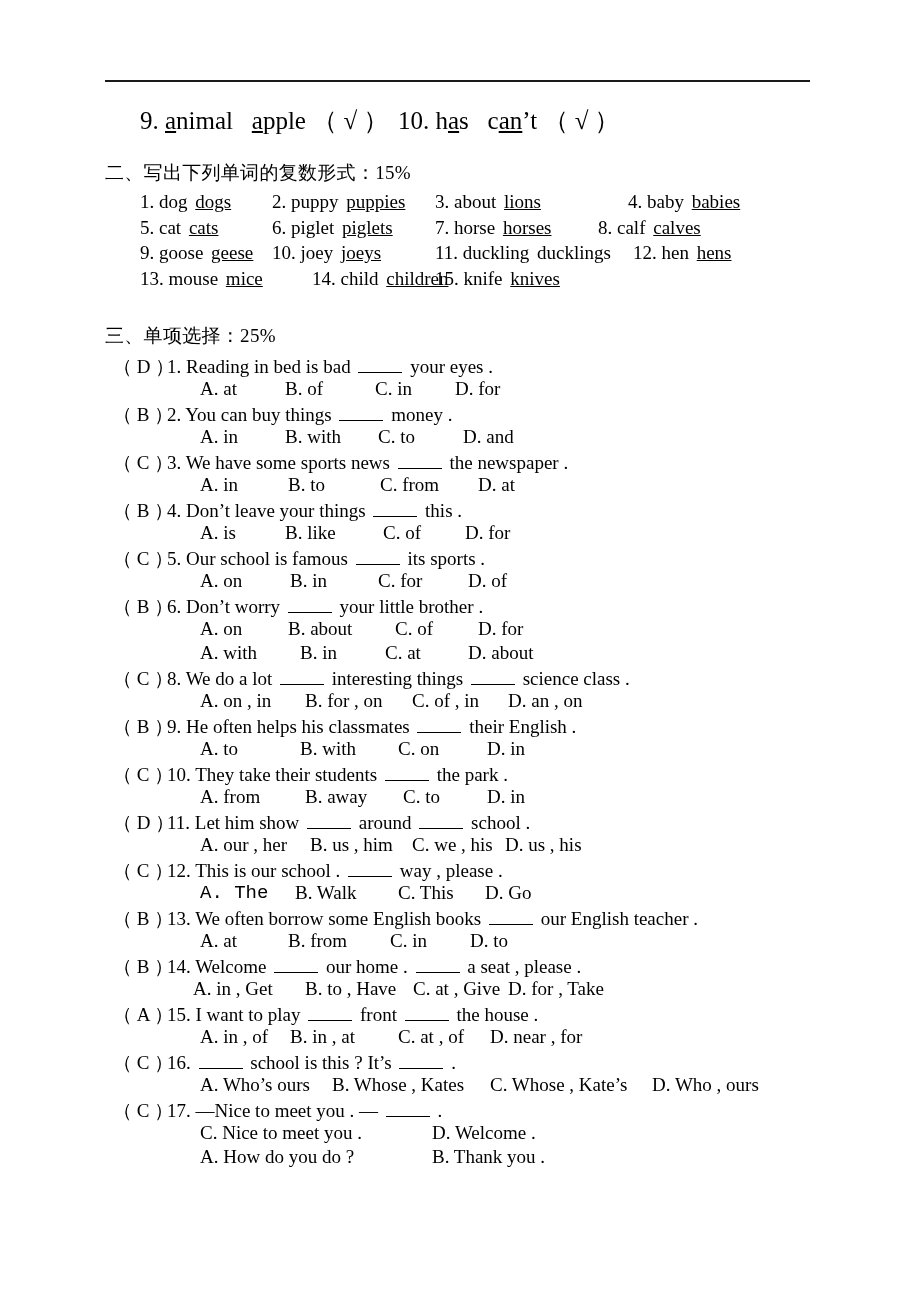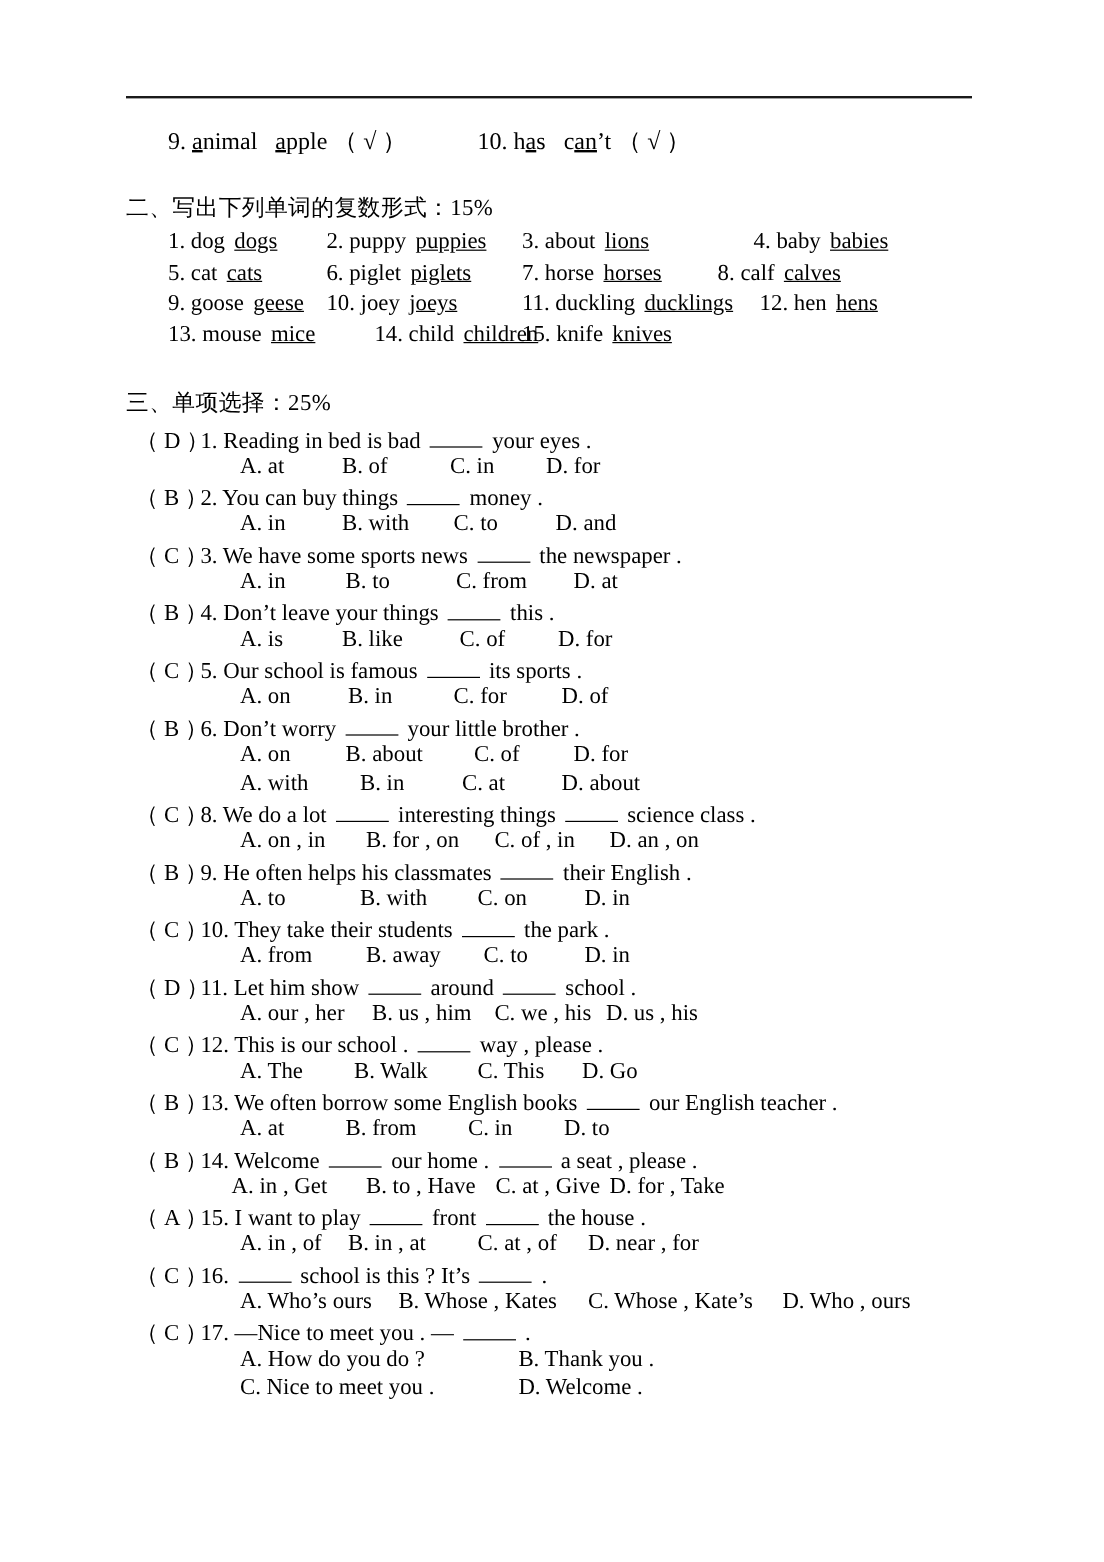--- a/index.html
+++ b/index.html
@@ -36,21 +36,21 @@
     position: absolute;
     left: 0;
     top: 104px;
     width: 920px;
   }
 
   
   .carry-line {
     position: relative;
     height: 30px;
-    font-size: 20px;
+    font-size: 25px;
     padding-left: 140px;
     white-space: nowrap;
   }
   .carry-line .item2 {
     position: absolute;
     left: 398px;
     top: 0;
   }
   .u { text-decoration: underline; }
 
@@ -73,21 +73,20 @@
   }
   .plural-row .cell {
     position: absolute;
     top: 0;
   }
   .ans {
     text-decoration: underline;
     padding: 0 3px;
   }
   .ans-tight {
-    text-decoration: underline;
     padding: 0 1px 0 3px;
   }
 
   
   .mc-q {
     position: relative;
     height: 24px;
     font-size: 19px;
     padding-left: 113px;
     white-space: nowrap;
@@ -231,21 +230,21 @@
         </div>
         <div class="mc-q"><span class="paren">（ D ）</span><span>11. </span><span>Let him show </span><span class="blank b-md"></span><span> around </span><span class="blank b-md"></span><span> school .</span></div>
         <div class="mc-opts">
           <span class="opt" style="left: 200px;">A. our , her</span>
           <span class="opt" style="left: 310px;">B. us , him</span>
           <span class="opt" style="left: 412px;">C. we , his</span>
           <span class="opt" style="left: 505px;">D. us , his</span>
         </div>
         <div class="mc-q"><span class="paren">（ C ）</span><span>12. </span><span>This is our school . </span><span class="blank b-md"></span><span> way , please .</span></div>
         <div class="mc-opts">
-          <span class="opt" style="left: 200px;">A. The</span>
+          <span class="opt" style="left: 200px; font-family: Liberation Mono, monospace;">A. The</span>
           <span class="opt" style="left: 295px;">B. Walk</span>
           <span class="opt" style="left: 398px;">C. This</span>
           <span class="opt" style="left: 485px;">D. Go</span>
         </div>
         <div class="mc-q"><span class="paren">（ B ）</span><span>13. </span><span>We often borrow some English books </span><span class="blank b-md"></span><span> our English teacher .</span></div>
         <div class="mc-opts">
           <span class="opt" style="left: 200px;">A. at</span>
           <span class="opt" style="left: 288px;">B. from</span>
           <span class="opt" style="left: 390px;">C. in</span>
           <span class="opt" style="left: 470px;">D. to</span>
@@ -266,23 +265,23 @@
         </div>
         <div class="mc-q"><span class="paren">（ C ）</span><span>16. </span><span></span><span class="blank b-md"></span><span> school is this ? It’s </span><span class="blank b-md"></span><span> .</span></div>
         <div class="mc-opts">
           <span class="opt" style="left: 200px;">A. Who’s ours</span>
           <span class="opt" style="left: 332px;">B. Whose , Kates</span>
           <span class="opt" style="left: 490px;">C. Whose , Kate’s</span>
           <span class="opt" style="left: 652px;">D. Who , ours</span>
         </div>
         <div class="mc-q"><span class="paren">（ C ）</span><span>17. </span><span>—Nice to meet you . — </span><span class="blank b-md"></span><span> .</span></div>
         <div class="mc-opts">
+          <span class="opt" style="left: 200px;">C. Nice to meet you .</span>
+          <span class="opt" style="left: 432px;">D. Welcome .</span>
+        </div>
+        <div class="mc-opts">
           <span class="opt" style="left: 200px;">A. How do you do ?</span>
           <span class="opt" style="left: 432px;">B. Thank you .</span>
         </div>
-        <div class="mc-opts">
-          <span class="opt" style="left: 200px;">C. Nice to meet you .</span>
-          <span class="opt" style="left: 432px;">D. Welcome .</span>
-        </div>
       </div>
 
   </div>
 </div>
 
 </body></html>

